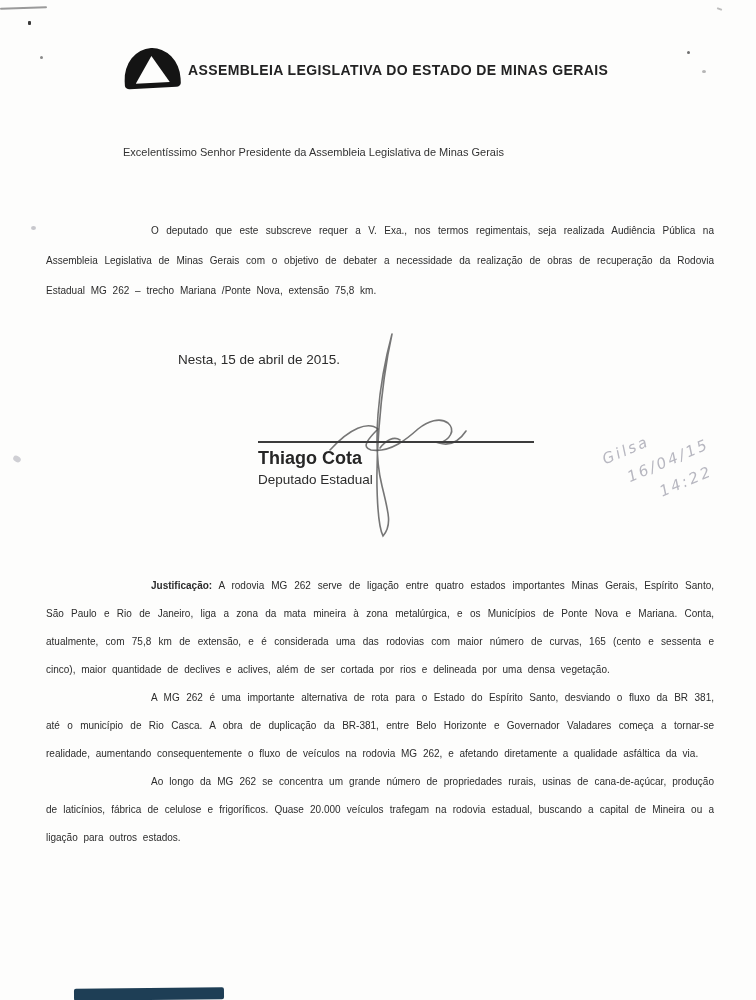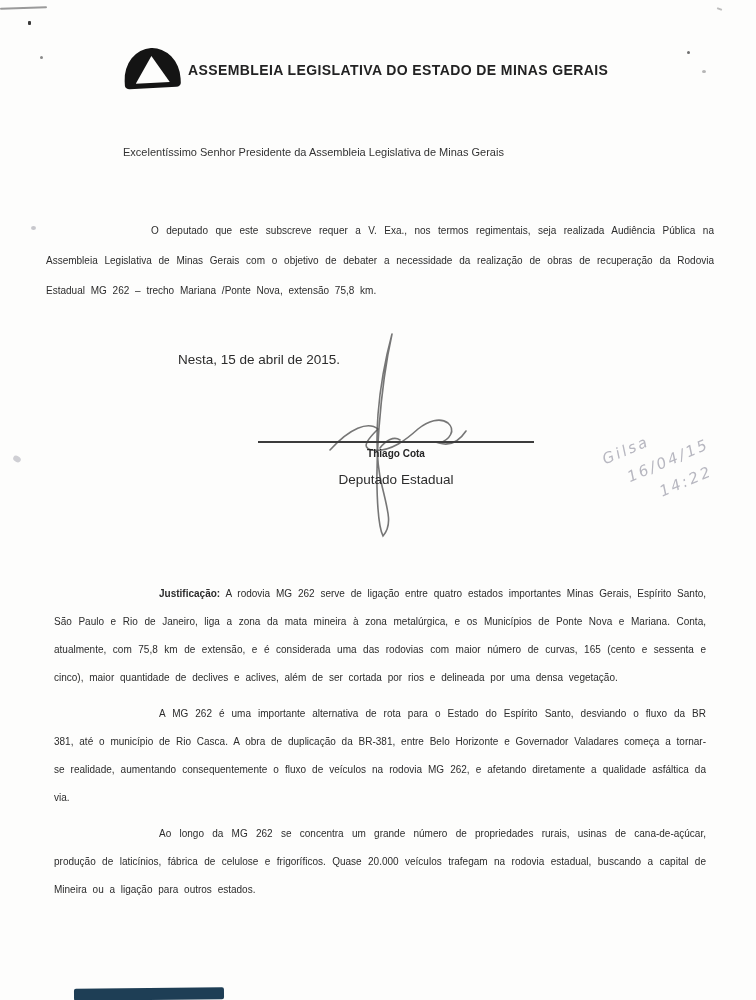--- a/index.html
+++ b/index.html
@@ -27,36 +27,36 @@
   
   .para{
     position:absolute;left:46px;width:668px;
     font-size:10px;line-height:30px;text-align:justify;
     word-spacing:3px;color:#2c2c2c;
   }
   .para-request{top:216px;text-indent:105px;}
   .dateline{position:absolute;left:155px;top:352px;font-size:13.5px;color:#2c2c2c;margin-left:23px;}
   
   .sig-line{position:absolute;left:258px;top:441px;width:276px;height:2px;background:#3c3c3c;}
-  .sig-name{position:absolute;left:258px;top:448px;width:276px;text-align:center;
-    font-size:10px;font-weight:bold;color:#262626;}
-  .sig-role{position:absolute;left:258px;top:472px;width:276px;text-align:center;
+  .sig-name{position:absolute;left:258px;top:448px;width:276px;text-align:left;
+    font-size:18px;font-weight:bold;color:#262626;}
+  .sig-role{position:absolute;left:258px;top:472px;width:276px;
     font-size:13.5px;color:#2c2c2c;}
   .sig-svg{position:absolute;left:320px;top:328px;width:150px;height:210px;}
   .sig-svg path{fill:none;stroke:#4f4f4f;stroke-width:1.6;stroke-linecap:round;opacity:.78;}
   
   .hand-note{position:absolute;left:598px;top:448px;width:170px;
     transform:rotate(-23deg);transform-origin:left top;
     font-family:"DejaVu Sans", sans-serif;font-style:italic;
     color:#b7b7c0;font-size:15px;letter-spacing:2.5px;line-height:26px;}
   .hand-note .l2{margin-left:16px;}
   .hand-note .l3{margin-left:40px;}
   
   .just{top:572px;line-height:28px;}
-  .just p{margin:8px;text-indent:105px;}
+  .just p{margin:0;text-indent:105px;}
   .just .label{font-weight:bold;}
   
   .art{position:absolute;}
   .art-topline{left:0;top:7px;width:47px;height:2px;background:#9a9a9a;border-radius:2px;transform:rotate(-2deg);}
   .art-dot1{left:28px;top:21px;width:3px;height:4px;background:#3a3a3a;border-radius:1px;}
   .art-dot2{left:40px;top:56px;width:3px;height:3px;background:#8a8a8a;border-radius:50%;}
   .art-dot3{left:687px;top:51px;width:3px;height:3px;background:#6f6f6f;border-radius:50%;}
   .art-dot4{left:702px;top:70px;width:4px;height:3px;background:#b5b5b5;border-radius:50%;}
   .art-dot5{left:717px;top:8px;width:5px;height:2px;background:#bdbdbd;transform:rotate(20deg);}
   .art-mark1{left:31px;top:226px;width:5px;height:4px;background:#c7c7cc;border-radius:50%;}

